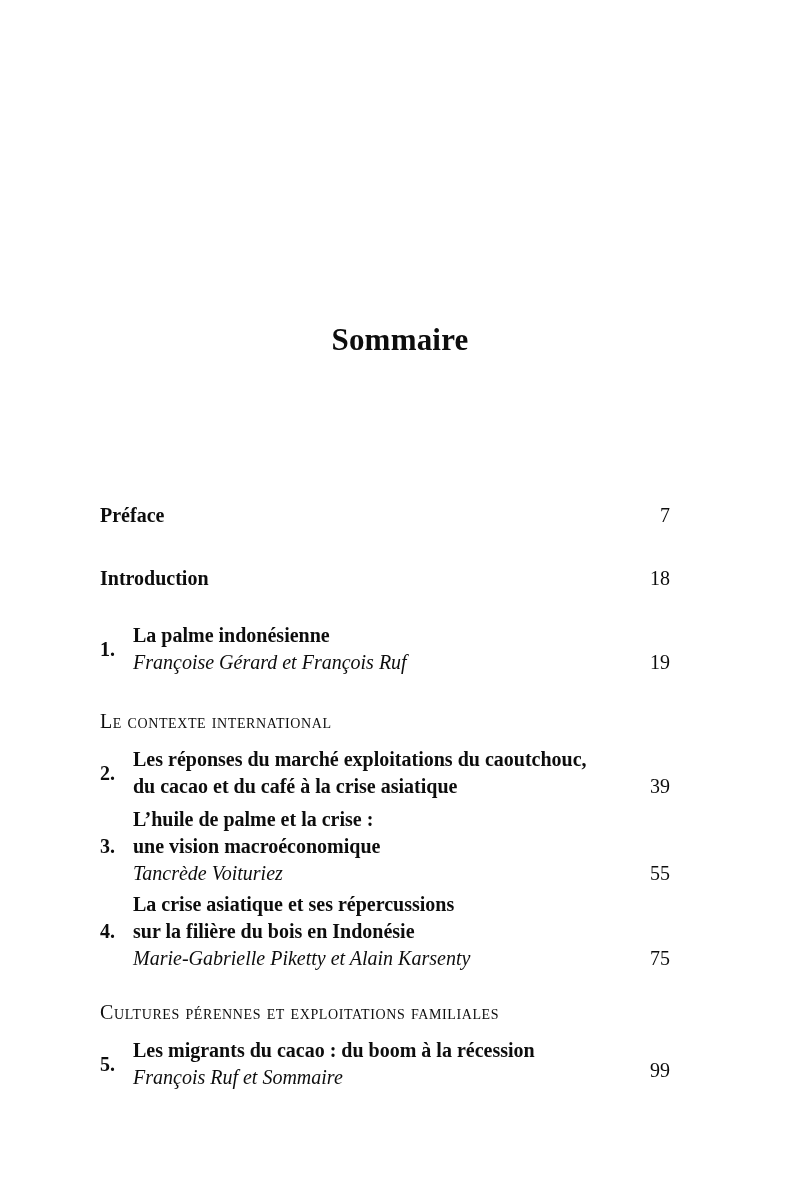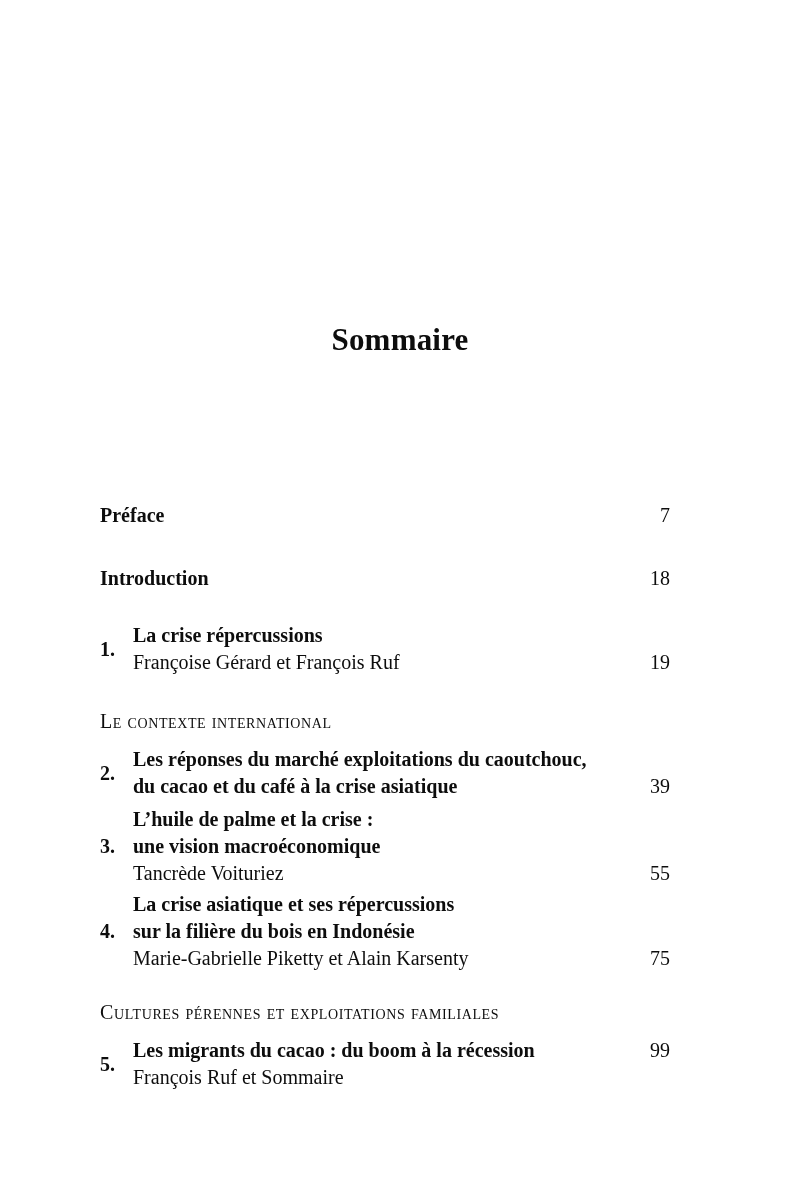--- a/index.html
+++ b/index.html
@@ -54,25 +54,26 @@
     font-size: 20px;
     line-height: 27px;
   }
   .chapter .mid { flex: 1; }
   .chapter .title-line {
     font-weight: bold;
     font-size: 20px;
     line-height: 27px;
   }
   .chapter .authors {
+    font-style: italic;
     font-size: 20px;
     line-height: 27px;
   }
   .chapter .pagenum { align-self: flex-end; }
-  .chapter.page-top .pagenum { align-self: flex-start; }
+  .chapter.page-top .pagenum { align-self: flex-start; margin-top: 20px; }
   .section-heading {
     font-size: 20px;
     line-height: 24px;
     font-variant: small-caps;
     letter-spacing: 0.6px;
   }
   
   .mt-title-gap   { margin-top: 144px; }
   .mt-front       { margin-top: 36px; }
   .mt-entry1      { margin-top: 30px; }
@@ -96,21 +97,21 @@
     </div>
 
     <div class="row front-row mt-front">
       <span class="label">Introduction</span>
       <span class="pagenum">18</span>
     </div>
 
     <div class="row chapter mt-entry1">
       <span class="num">1.</span>
       <div class="mid">
-        <div class="title-line">La crise répercussions</div>
+        <div class="title-line">La palme indonésienne</div>
         <div class="authors">Françoise Gérard et François Ruf</div>
       </div>
       <span class="pagenum">19</span>
     </div>
 
     <div class="section-heading mt-sect1">Le contexte international</div>
 
     <div class="row chapter mt-after-sect">
       <span class="num">2.</span>
       <div class="mid">

